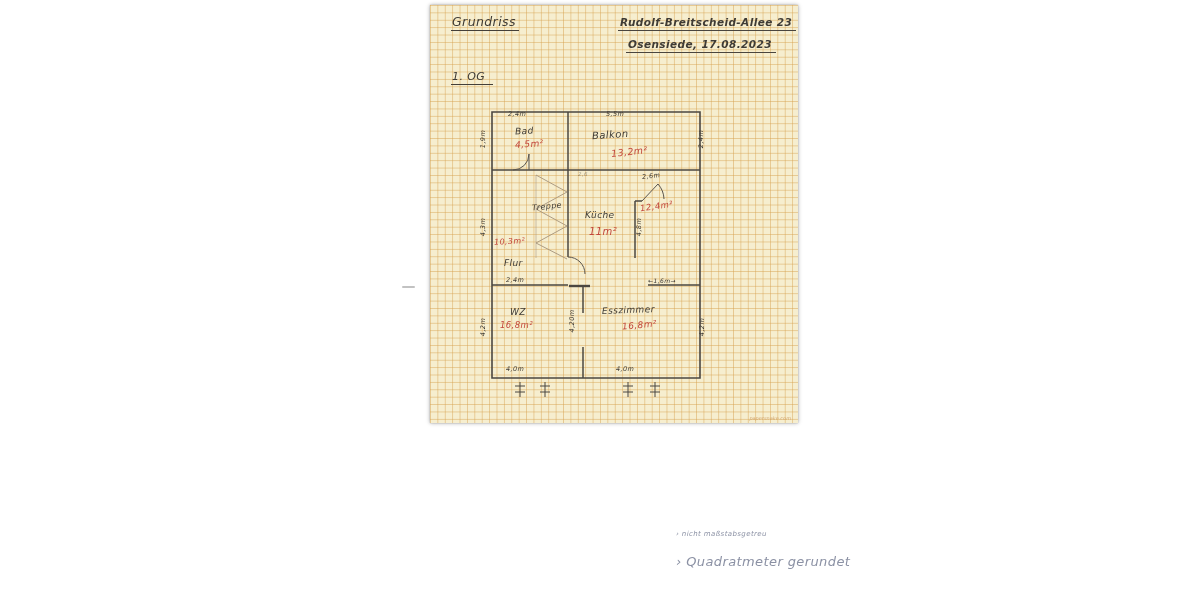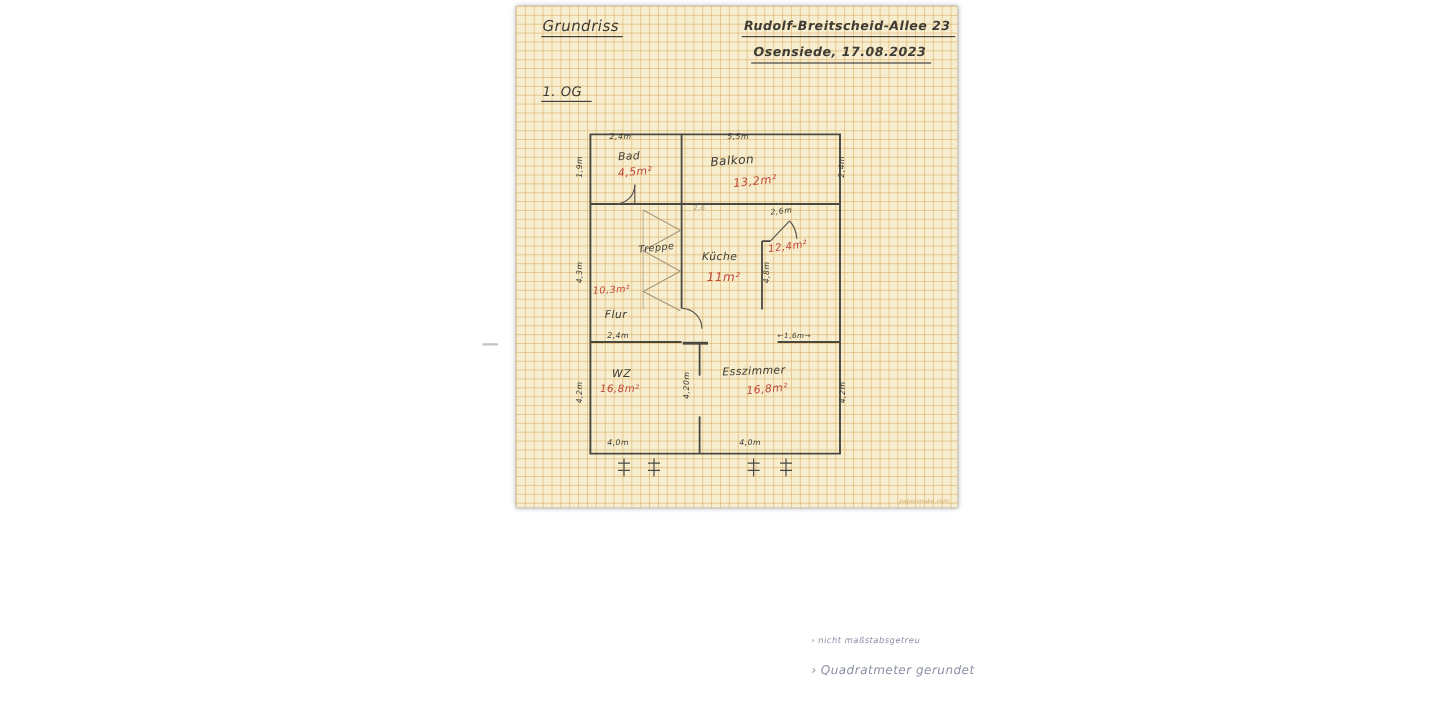--- a/index.html
+++ b/index.html
@@ -109,16 +109,16 @@
   <span class="hw dim vert" style="left:200px;top:218px;">4,8m</span>
   <span class="hw dim" style="left:76px;top:271px;">2,4m</span>
   <span class="hw dim" style="left:218px;top:272px;font-size:6px;">←1,6m→</span>
   <span class="hw dim vert" style="left:44px;top:318px;">4,2m</span>
   <span class="hw dim vert" style="left:131px;top:312px;">4,20m</span>
   <span class="hw dim vert" style="left:263px;top:318px;">4,2m</span>
   <span class="hw dim" style="left:76px;top:360px;">4,0m</span>
   <span class="hw dim" style="left:186px;top:360px;">4,0m</span>
 
   <span class="hw pencil" style="left:246px;top:525px;font-size:7px;">› nicht maßstabsgetreu</span>
-  <span class="hw pencil" style="left:246px;top:549px;font-size:10px;">› Quadratmeter gerundet</span>
+  <span class="hw pencil" style="left:246px;top:549px;font-size:13px;">› Quadratmeter gerundet</span>
 
   <span class="watermark">papersnake.com</span>
 </div>
 
 </body></html>

